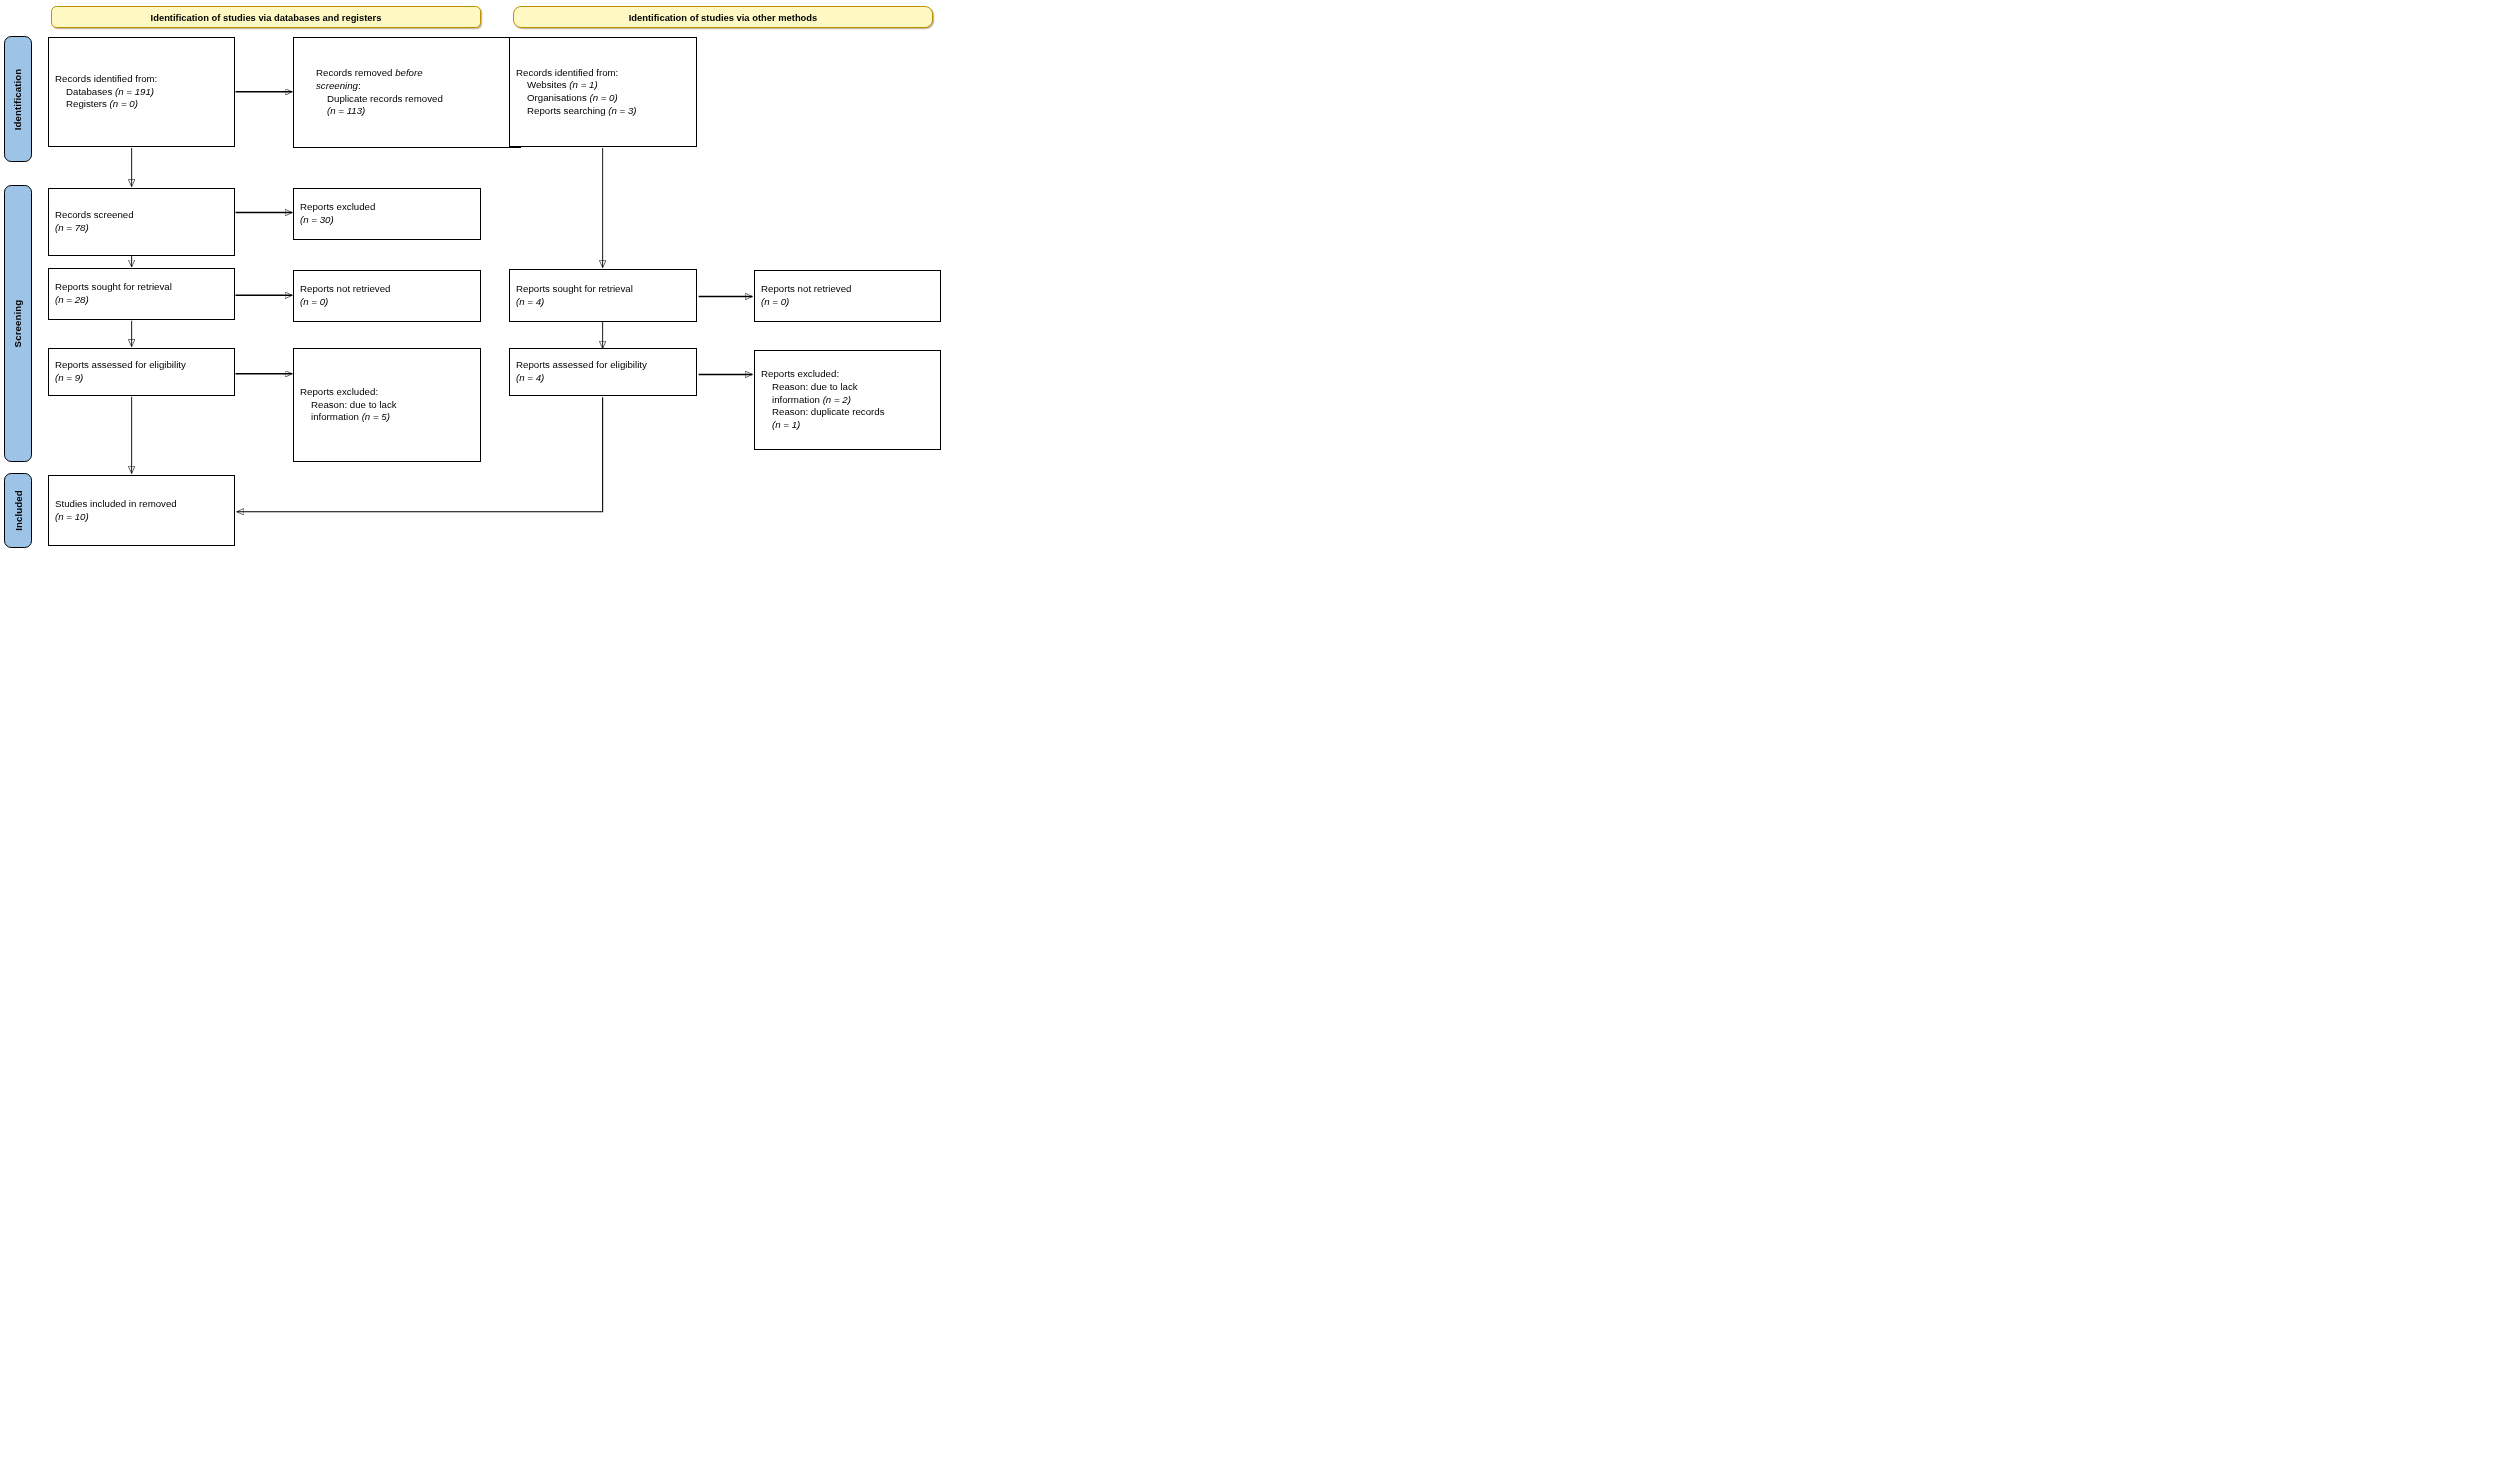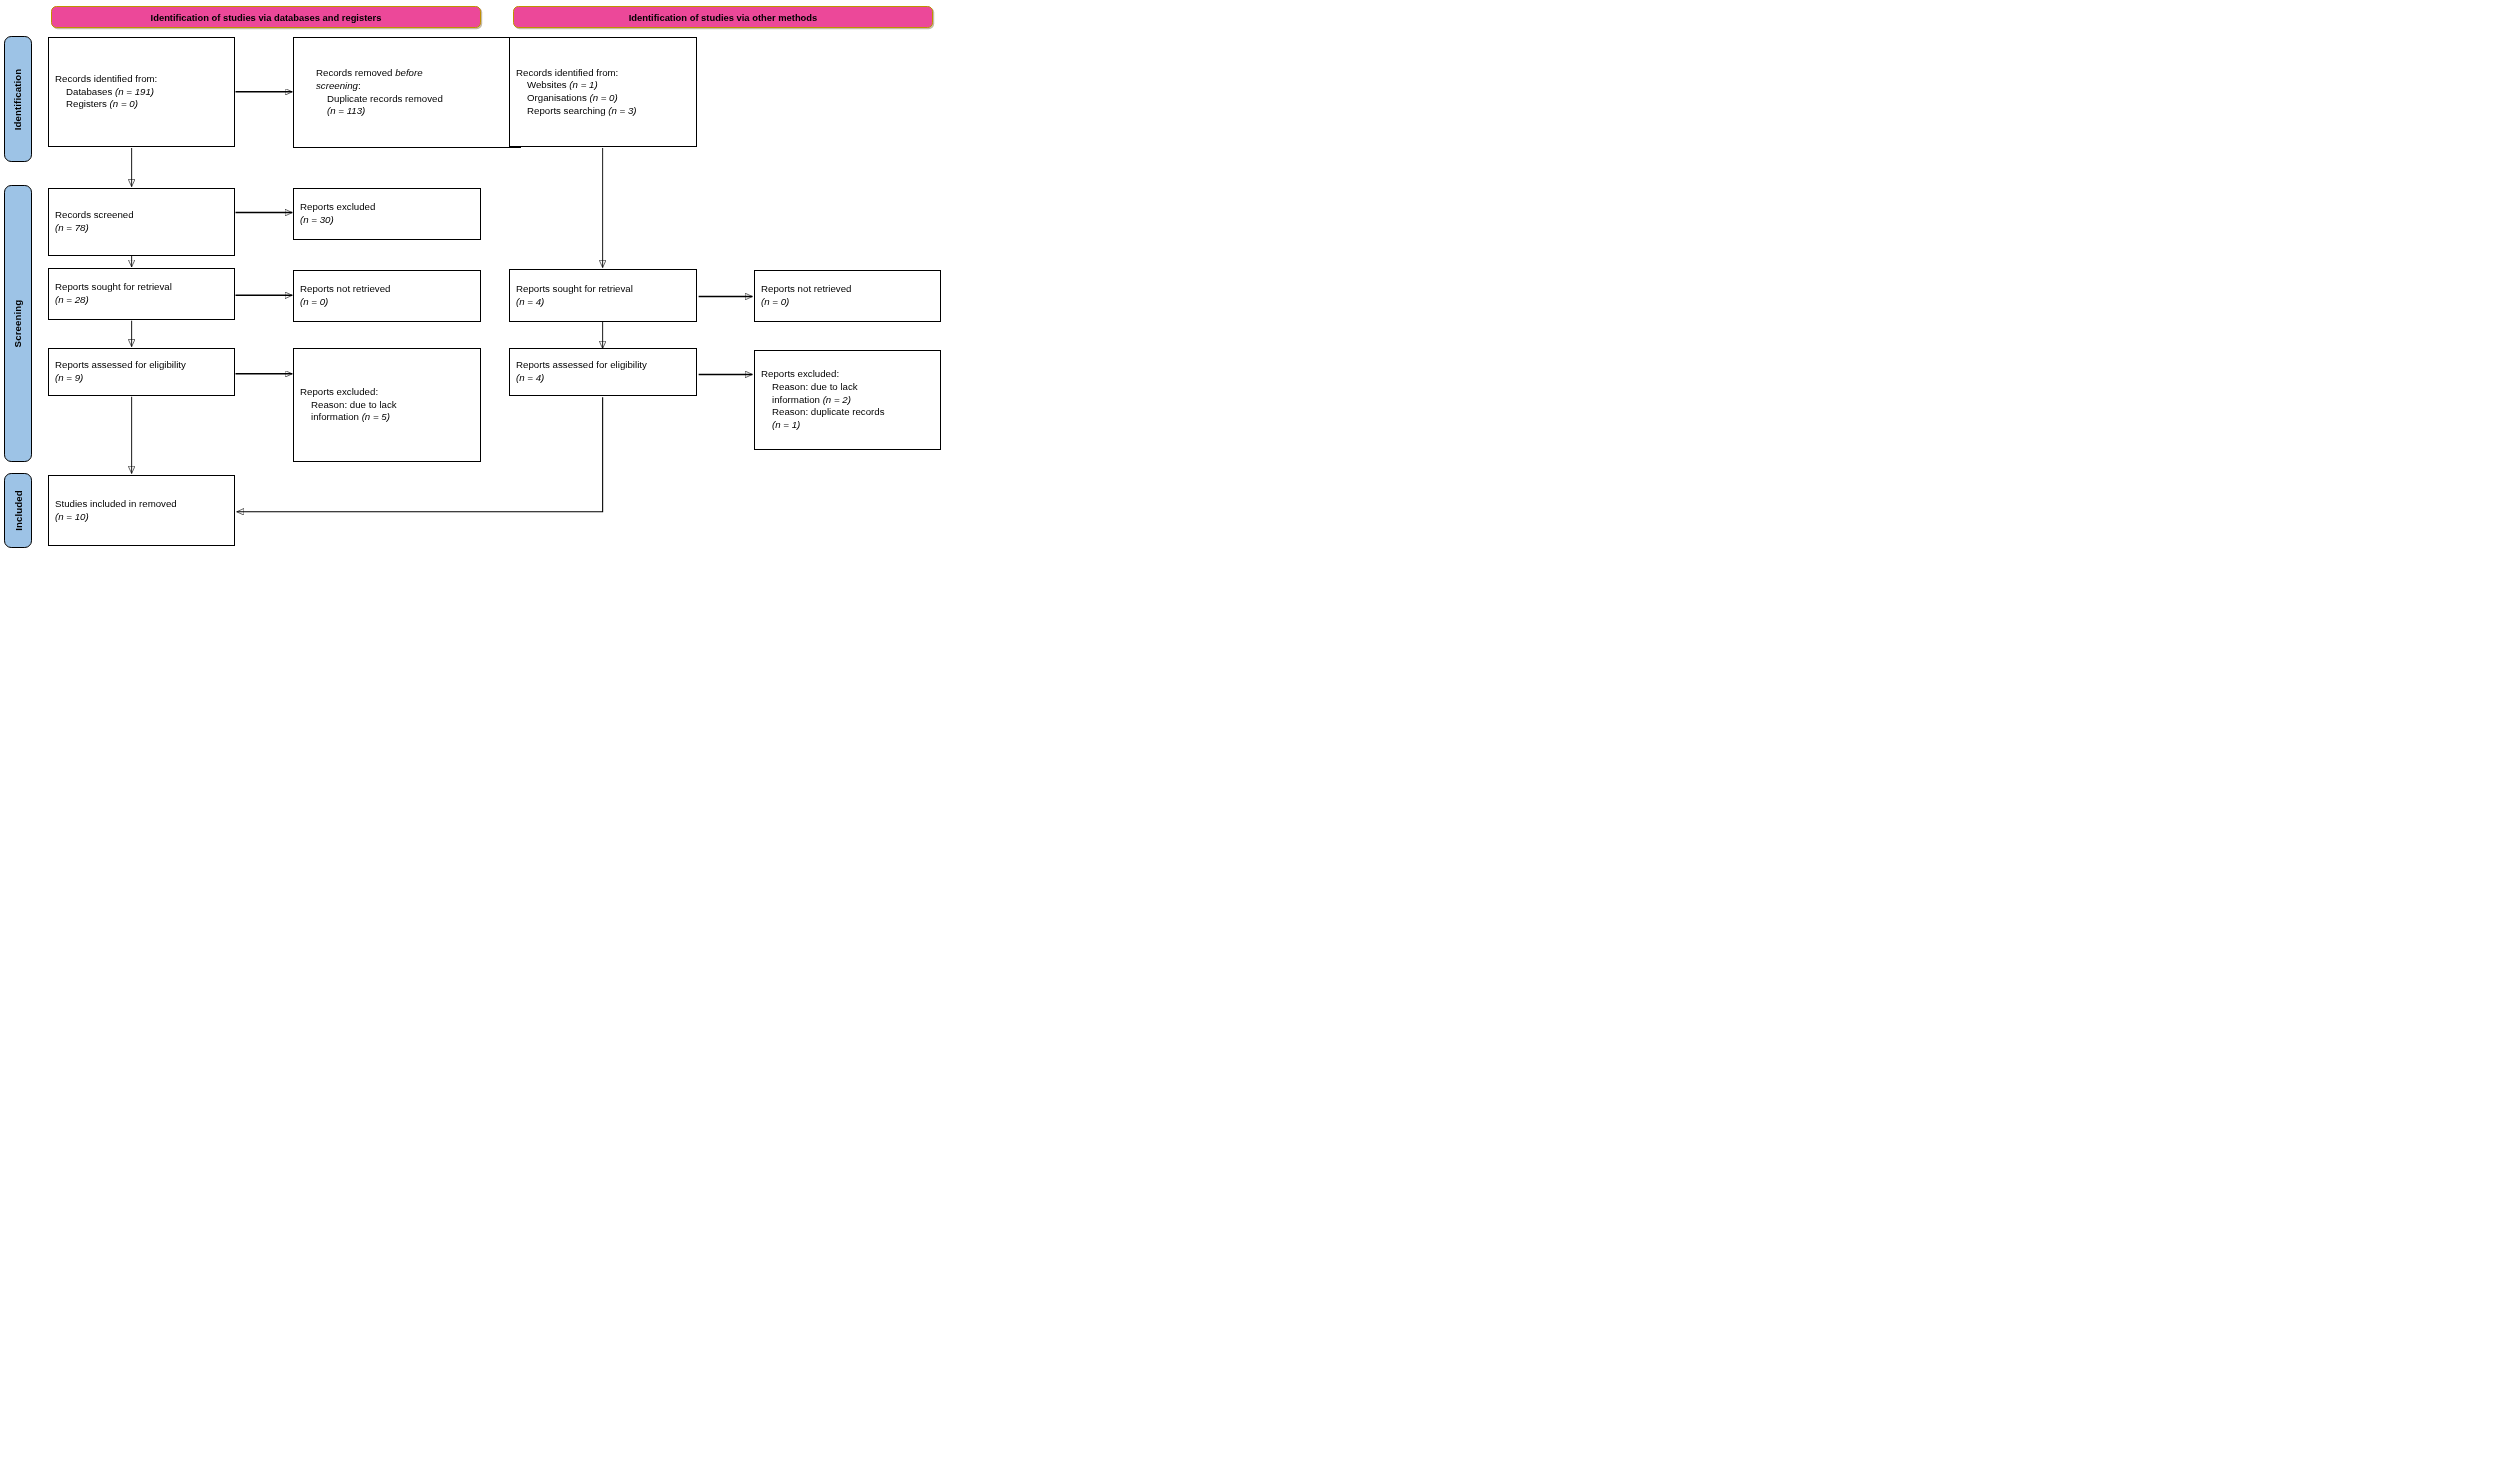--- a/index.html
+++ b/index.html
@@ -7,21 +7,21 @@
     position: relative;
     width: 942px;
     height: 552px;
     background: #ffffff;
     font-family: "Liberation Sans", sans-serif;
     color: #000000;
     overflow: hidden;
   }
   .banner {
     position: absolute;
-    background: #ec4899;
+    background: #fef9c3;
     border: 1.2px solid #BF9000;
     border-radius: 5.4px;
     box-shadow: 1.2px 1.2px 0 rgba(90,60,0,0.35);
     display: flex;
     align-items: center;
     justify-content: center;
     font-weight: bold;
     font-size: 9.4px;
     box-sizing: border-box;
   }
@@ -63,21 +63,21 @@
     pointer-events: none;
   }
   #connectors path, #connectors line { stroke: #000000; fill: none; }
 </style>
 </head>
 <body>
 
 <div id="canvas">
 
   <div class="banner" style="left:51px; top:6px; width:430px; height:22px;">Identification of studies via databases and registers</div>
-  <div class="banner" style="left:513px; top:6px; width:420px; height:22px;">Identification of studies via other methods</div>
+  <div class="banner" style="left:513px; top:6px; width:420px; height:22px;border-radius:8px;">Identification of studies via other methods</div>
 
   <div class="stage-pill" style="left:4.2px; top:36px; width:28px; height:126px;">
     <span class="vlabel">Identification</span>
   </div>
   <div class="stage-pill" style="left:4.2px; top:185px; width:28px; height:277px;">
     <span class="vlabel">Screening</span>
   </div>
   <div class="stage-pill" style="left:4.2px; top:473px; width:28px; height:75px;">
     <span class="vlabel">Included</span>
   </div>

